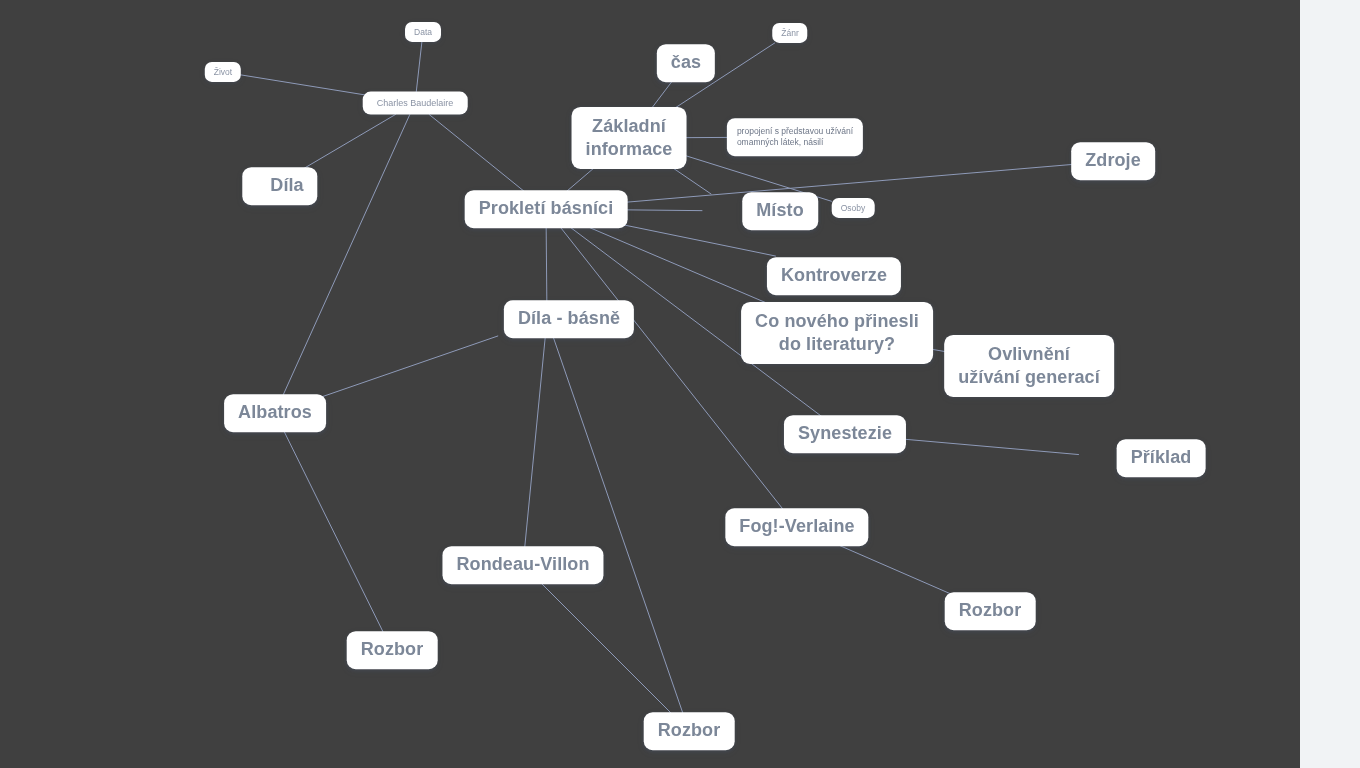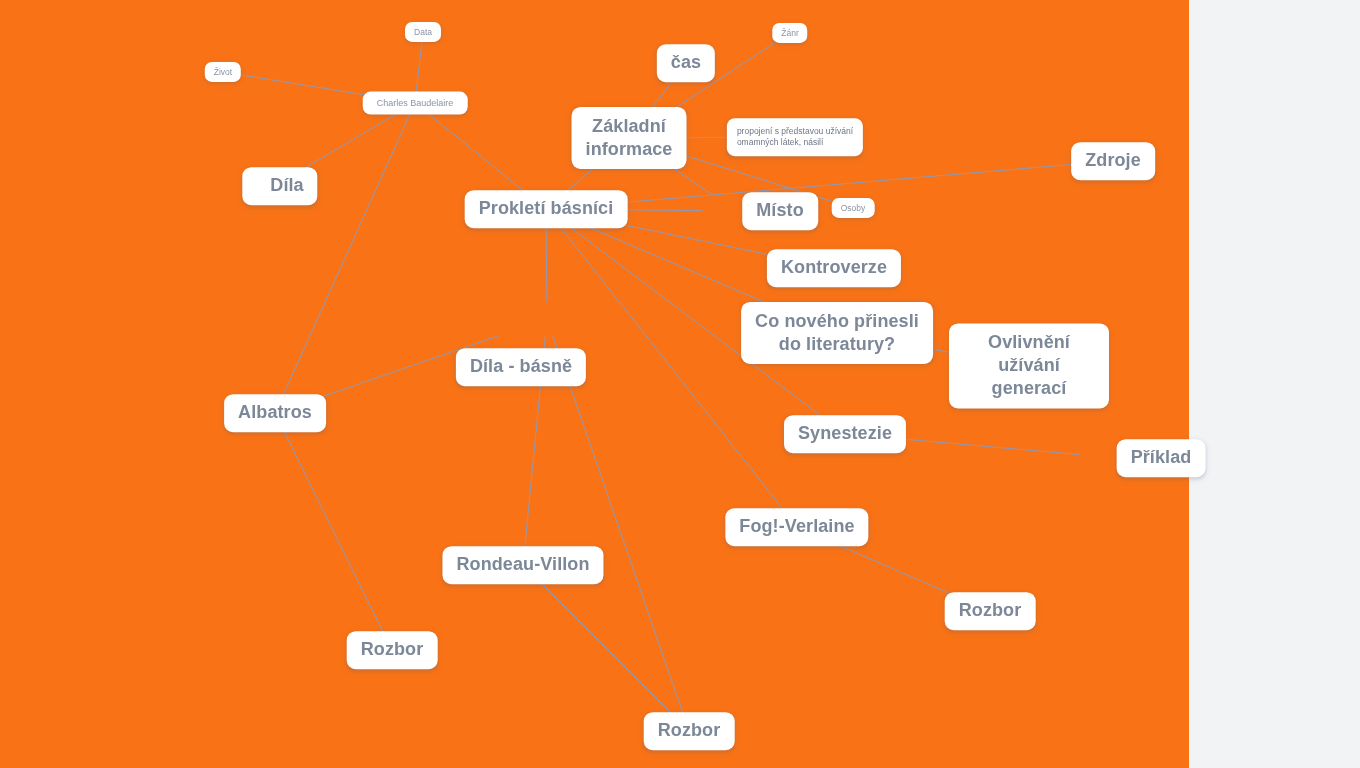--- a/index.html
+++ b/index.html
@@ -10,23 +10,23 @@
   body {
     width: 1360px;
     height: 768px;
     background: #f1f3f5;
     font-family: "Liberation Sans", sans-serif;
     overflow: hidden;
     position: relative;
   }
   #canvas {
     position: relative;
-    width: 1189px;
+    width: 1300px;
     height: 768px;
-    background: #f97316;
+    background: #404040;
   }
   #edge-layer {
     position: absolute;
     left: 0;
     top: 0;
     width: 1360px;
     height: 768px;
     pointer-events: none;
   }
   .node {
@@ -120,22 +120,22 @@
       <div class="node size-sm" style="left: 415px; top: 103px;">Charles Baudelaire</div>
       <div class="node size-lg two-line" style="left: 629px; top: 138px;">Základní
 informace</div>
       <div class="node note two-line" style="left: 795px; top: 137px;">propojení s představou užívání
 omamných látek, násilí</div>
       <div class="node size-lg" style="left: 1113px; top: 161px;">Zdroje</div>
       <div class="node size-lg" style="left: 280px; top: 186px; padding-left: 28px;">Díla</div>
       <div class="node size-lg" style="left: 546px; top: 209px;">Prokletí básníci</div>
       <div class="node size-lg" style="left: 736px; top: 211px; margin-left: 44px;">Místo</div>
       <div class="node size-xs" style="left: 853px; top: 208px;">Osoby</div>
-      <div class="node size-lg" style="left: 834px; top: 268px;">Kontroverze</div>
-      <div class="node size-lg" style="left: 521px; top: 319px; margin-top: 48px;">Díla - básně</div>
+      <div class="node size-lg" style="left: 834px; top: 276px;">Kontroverze</div>
+      <div class="node size-lg" style="left: 569px; top: 319px;">Díla - básně</div>
       <div class="node size-lg two-line" style="left: 837px; top: 333px;">Co nového přinesli
 do literatury?</div>
       <div class="node size-lg two-line" style="left: 1029px; top: 366px;">Ovlivnění
 užívání generací</div>
       <div class="node size-lg" style="left: 275px; top: 413px;">Albatros</div>
       <div class="node size-lg" style="left: 845px; top: 434px;">Synestezie</div>
       <div class="node size-lg" style="left: 1118px; top: 458px; margin-left: 43px;">Příklad</div>
       <div class="node size-lg" style="left: 797px; top: 527px;">Fog!-Verlaine</div>
       <div class="node size-lg" style="left: 523px; top: 565px;">Rondeau-Villon</div>
       <div class="node size-lg" style="left: 990px; top: 611px;">Rozbor</div>

